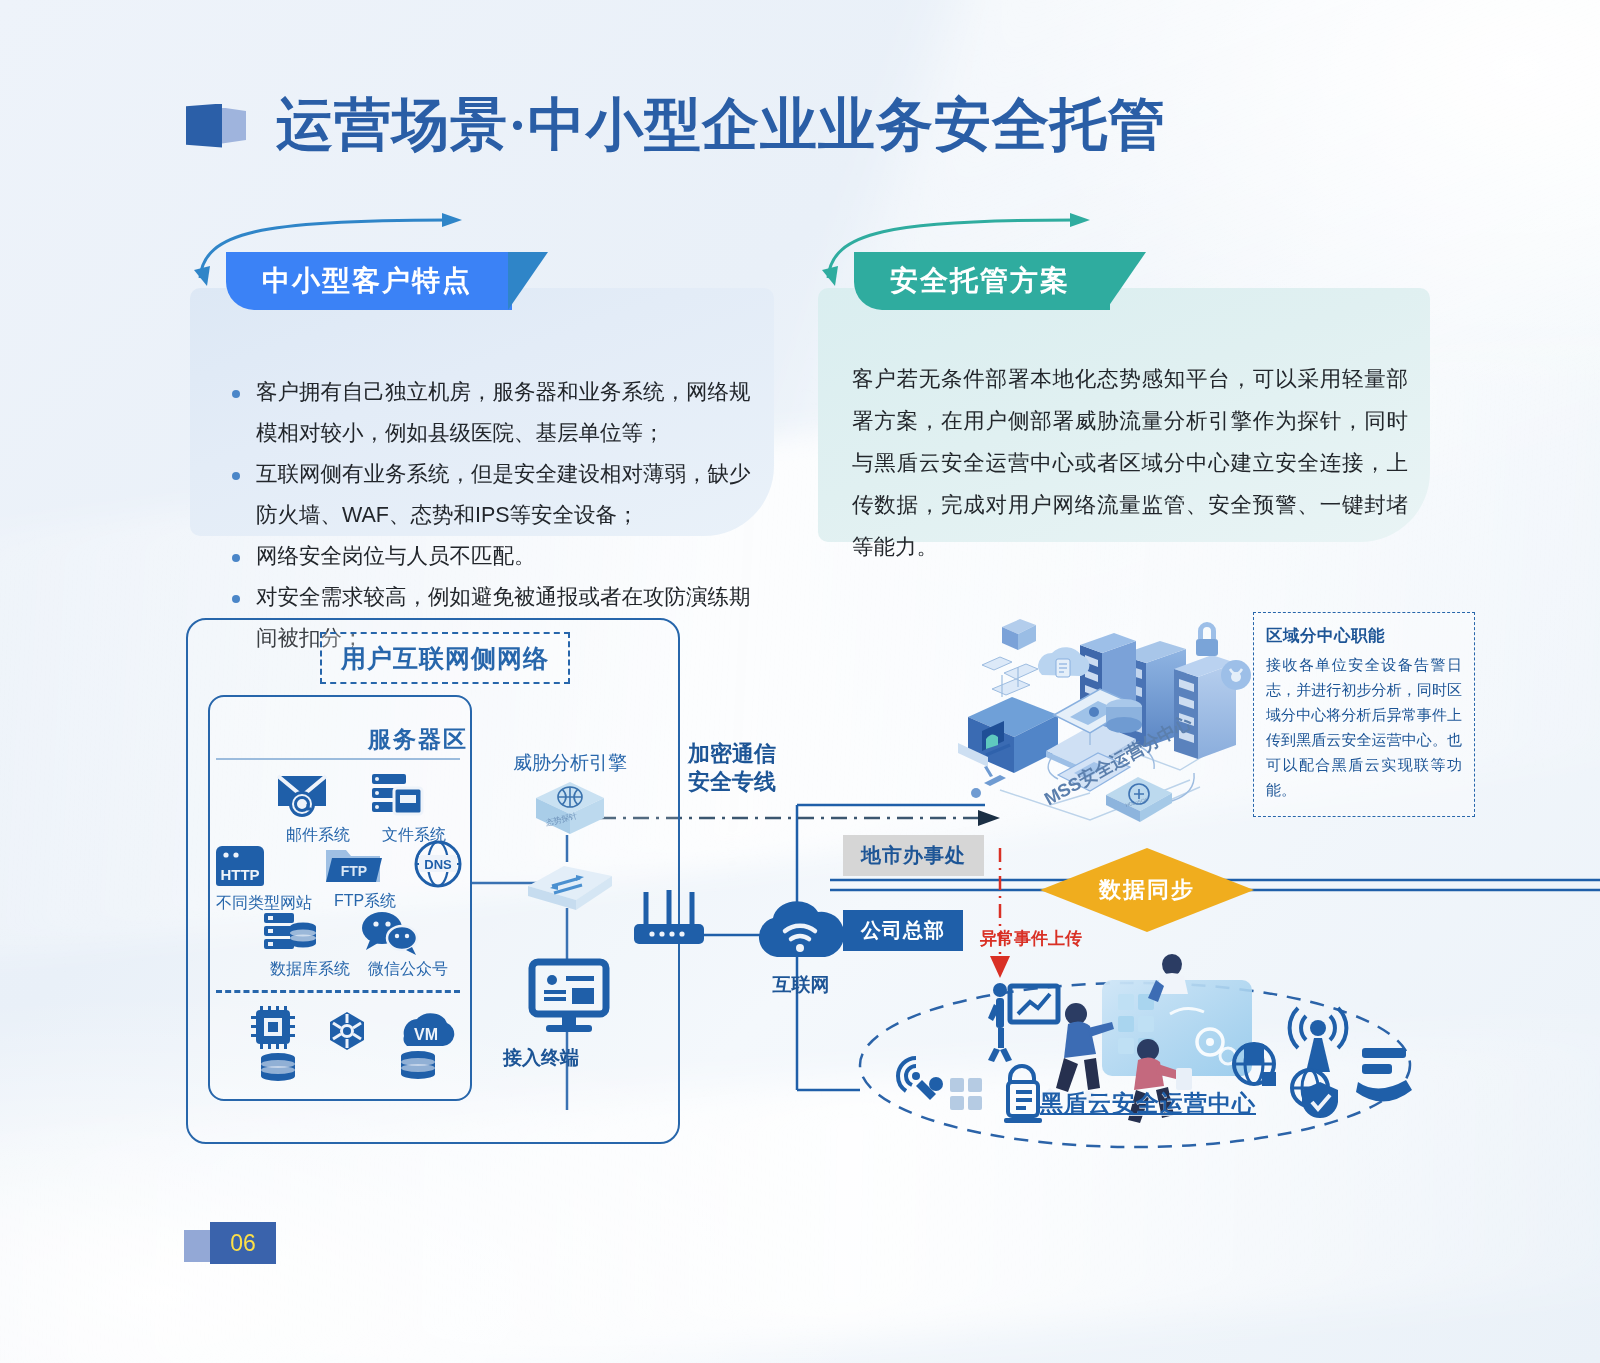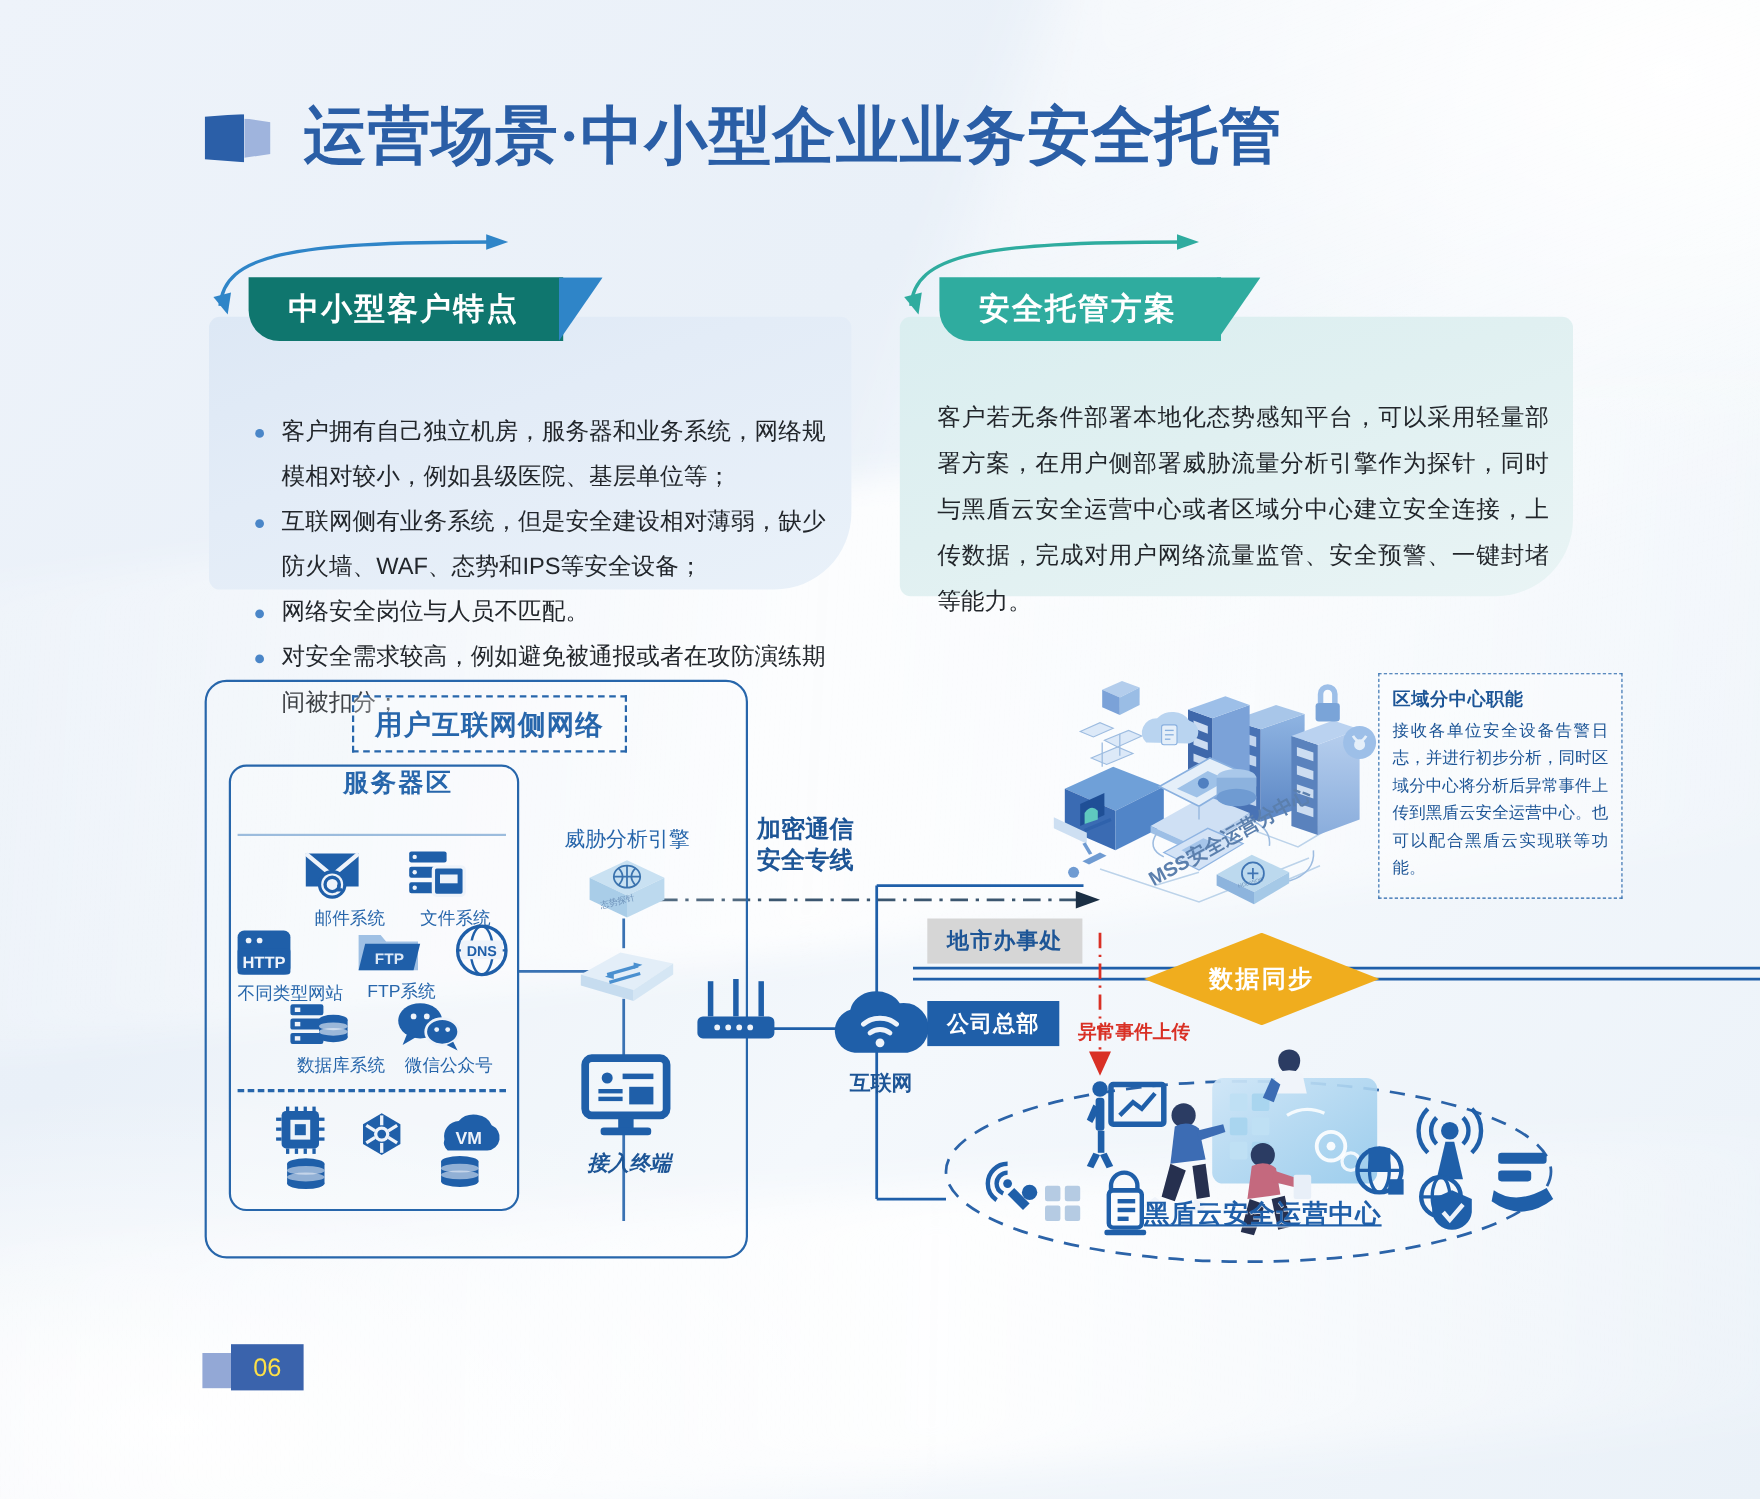--- a/index.html
+++ b/index.html
@@ -40,43 +40,43 @@
   .cardL .card-body{width:584px;height:248px;
     background:linear-gradient(160deg,#dde8f5 0%,#e3ecf7 40%,#e9f1f9 100%);
     border-radius:10px 10px 70px 10px;}
   .cardR .card-body{width:612px;height:254px;
     background:linear-gradient(160deg,#daeef0 0%,#e0f0f1 45%,#e9f4f5 100%);
     border-radius:10px 10px 70px 10px;}
 
   .ribbon{position:absolute;left:36px;top:0;height:58px;padding:0 40px 0 36px;display:flex;align-items:center;
     border-radius:0 0 0 28px;}
   .ribbon::after{content:"";position:absolute;right:-36px;top:0;width:40px;height:58px;}
-  .cardL .ribbon{background:#0f766e;}
+  .cardL .ribbon{background:#3b82f6;}
   .cardL .ribbon::after{background:#2f85c8;clip-path:polygon(0 0,100% 0,0 100%);}
   .cardR .ribbon{background:#2fac9f;}
   .cardR .ribbon::after{background:#2fac9f;clip-path:polygon(0 0,100% 0,0 100%);}
   .ribbon-label{color:#fff;font-size:28px;font-weight:bold;letter-spacing:2px;white-space:nowrap;}
   .arc{position:absolute;left:0;top:-40px;width:300px;height:80px;pointer-events:none;}
 
   .bullets{position:absolute;left:36px;top:84px;width:540px;margin:0;padding:0;list-style:none;}
   .bullets li{position:relative;padding-left:30px;font-size:21.5px;color:#22262b;line-height:41px;}
   .bullets li::before{content:"";position:absolute;left:6px;top:18px;width:8px;height:8px;border-radius:50%;background:#4a86c8;}
   .para{position:absolute;left:34px;top:70px;width:556px;font-size:21.5px;color:#22262b;line-height:42px;text-align:justify;}
 
   
   .diagram{position:absolute;left:0;top:590px;width:1600px;height:600px;}
   .outer-box{position:absolute;left:186px;top:28px;width:490px;height:522px;
     border:2.5px solid #2766ab;border-radius:20px;background:rgba(255,255,255,0.12);}
   .zone-title{position:absolute;left:320px;top:42px;width:246px;height:48px;
     border:2px dashed #2766ab;display:flex;align-items:center;justify-content:center;
     font-size:25px;font-weight:bold;color:#2766ab;letter-spacing:1px;background:rgba(255,255,255,.25);}
   .server-box{position:absolute;left:208px;top:105px;width:260px;height:402px;
     border:2.5px solid #2766ab;border-radius:16px;background:rgba(255,255,255,0.25);}
-  .server-title{position:absolute;left:208px;top:106px;width:260px;text-align:center;
-    font-size:23px;font-weight:bold;color:#2766ab;letter-spacing:2px;margin-left:24px;}
+  .server-title{position:absolute;left:208px;top:134px;width:260px;text-align:right;
+    font-size:23px;font-weight:bold;color:#2766ab;letter-spacing:2px;}
   .hr-solid{position:absolute;left:216px;top:168px;width:244px;height:1.5px;background:#9cbcdd;}
   .hr-dash{position:absolute;left:216px;top:400px;width:244px;border-top:3px dashed #2766ab;}
 
   .ico-item{position:absolute;text-align:center;}
   .ico-cap{font-size:16px;color:#2766ab;white-space:nowrap;margin-top:3px;}
 
   .node-lbl{position:absolute;font-size:17px;color:#2766ab;white-space:nowrap;}
   .node-lbl.b{font-weight:bold;font-size:19px;color:#1d5596;}
 
   .tag{position:absolute;display:flex;align-items:center;justify-content:center;
@@ -378,21 +378,21 @@
   <svg style="position:absolute;left:528px;top:368px;" width="82" height="76" viewBox="0 0 82 76">
     <rect x="4" y="4" width="74" height="52" rx="6" fill="none" stroke="#1f5fa9" stroke-width="7"></rect>
     <circle cx="24" cy="22" r="5" fill="#1f5fa9"></circle>
     <rect x="38" y="18" width="28" height="5" fill="#1f5fa9"></rect>
     <rect x="16" y="32" width="22" height="4" fill="#1f5fa9"></rect>
     <rect x="16" y="39" width="22" height="4" fill="#1f5fa9"></rect>
     <rect x="44" y="30" width="22" height="16" fill="#1f5fa9"></rect>
     <rect x="34" y="58" width="14" height="10" fill="#1f5fa9"></rect>
     <rect x="18" y="67" width="46" height="7" rx="3" fill="#1f5fa9"></rect>
   </svg>
-  <div class="node-lbl b" style="left:528px;top:455px;width:82px;text-align:right;font-style:italic;">接入终端</div>
+  <div class="node-lbl b" style="left:500px;top:455px;width:82px;text-align:center;">接入终端</div>
 
   <svg style="position:absolute;left:630px;top:300px;" width="78" height="62" viewBox="0 0 78 62">
     <g stroke="#1f5fa9" stroke-width="5" fill="none">
       <path d="M16 2 V34"></path>
         <path d="M39 0 V34"></path>
         <path d="M62 2 V34"></path>
     </g>
     <rect x="4" y="34" width="70" height="20" rx="5" fill="#1f5fa9"></rect>
     <g fill="#eef3fa">
         <circle cx="22" cy="44" r="2.6"></circle>

